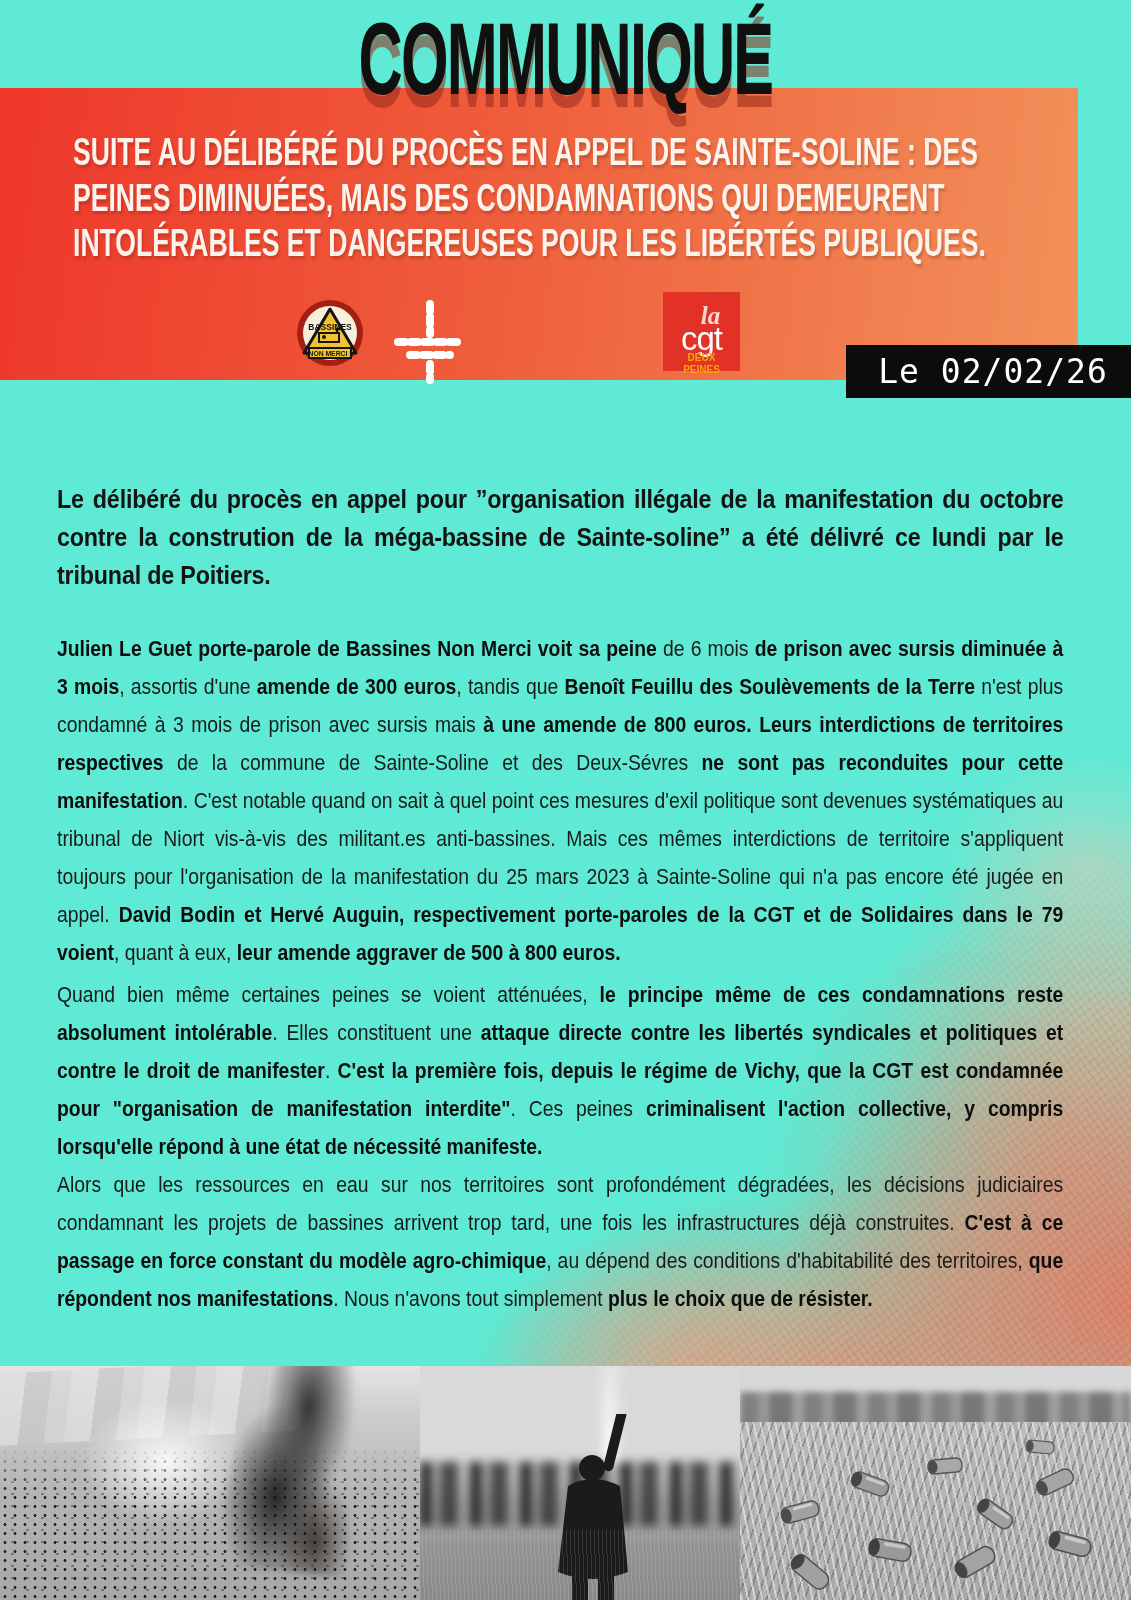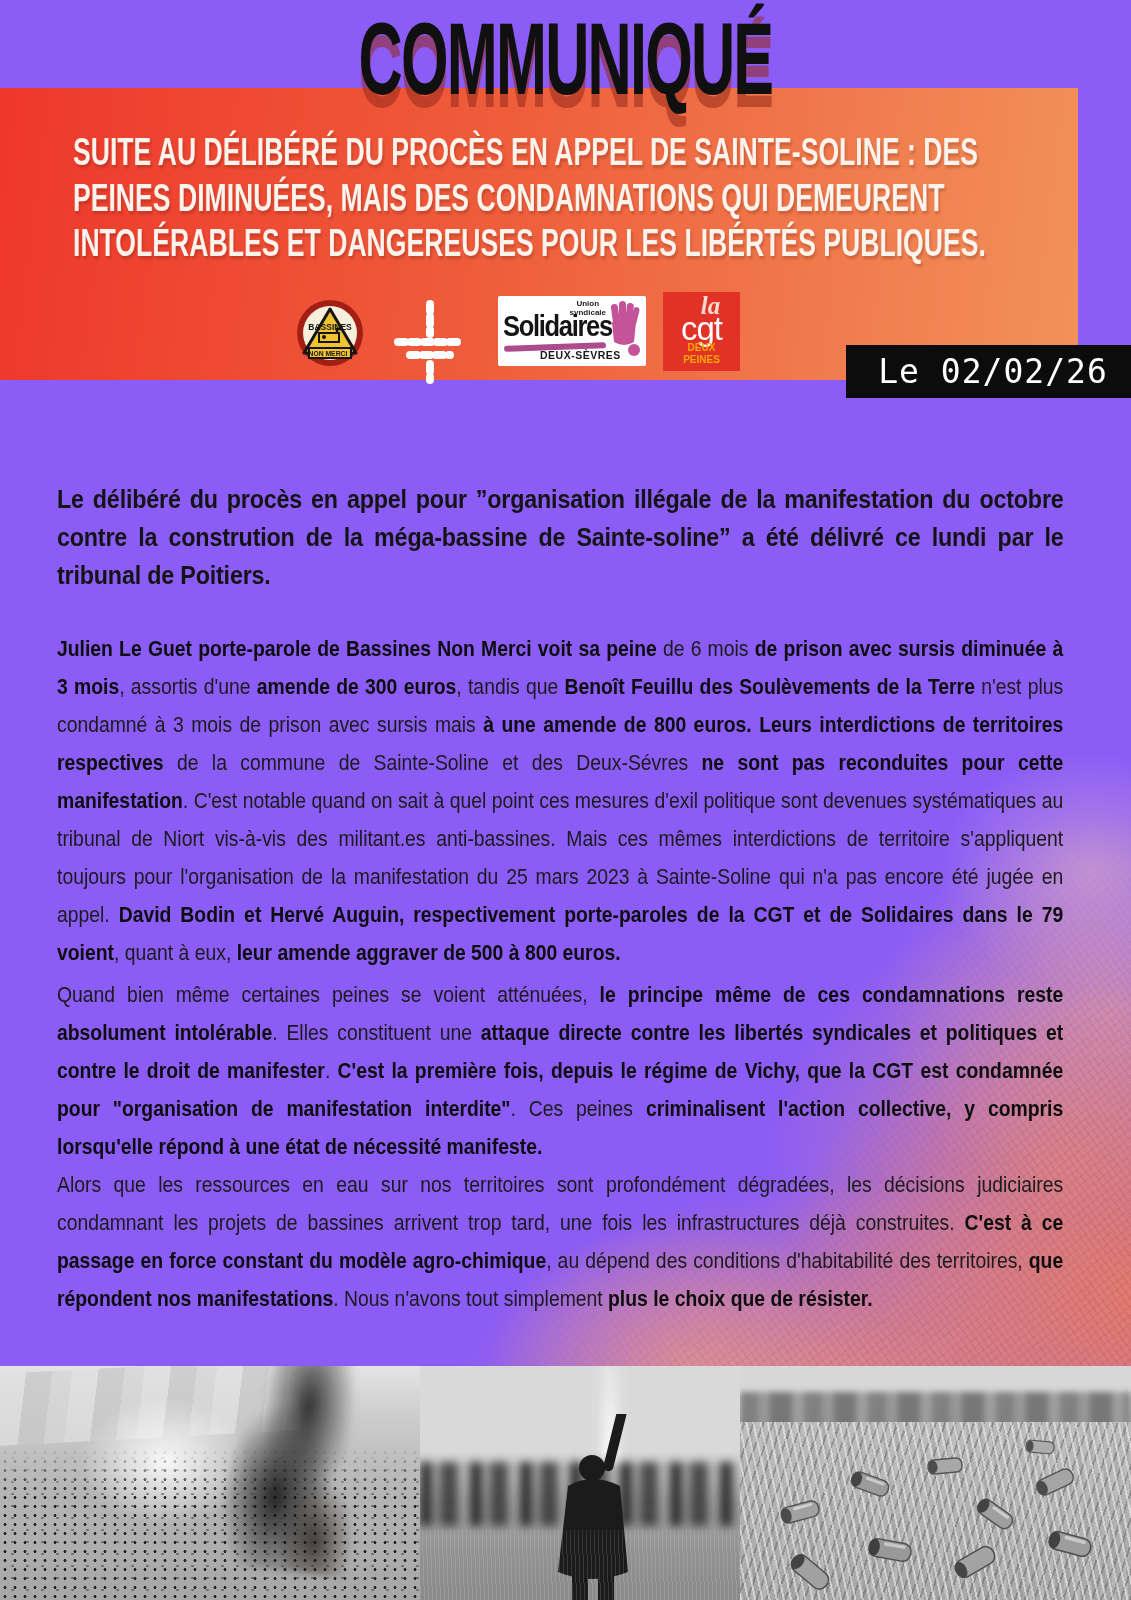--- a/index.html
+++ b/index.html
@@ -1,17 +1,17 @@
 <!DOCTYPE html>
 <html><head>
 <meta charset="utf-8">
 <style>
   html,body{margin:0;padding:0;background:#ffffff;}
   .page{
-    position:relative;width:1131px;height:1600px;overflow:hidden;background:#8b5cf6;
+    position:relative;width:1131px;height:1600px;overflow:hidden;background:#5eead4;
     font-family:"Liberation Sans",sans-serif;
   }
 
   
   .wc-base{
     position:absolute;inset:0;pointer-events:none;
     background:
       radial-gradient(520px 440px at 1150px 1300px, rgba(232,125,100,0.92), rgba(232,125,100,0) 72%),
       radial-gradient(430px 380px at 1060px 1170px, rgba(240,158,128,0.60), rgba(240,158,128,0) 70%),
       radial-gradient(560px 300px at 850px 1390px, rgba(238,148,118,0.80), rgba(238,148,118,0) 70%),
@@ -73,21 +73,21 @@
   .soli-name{position:absolute;left:5px;top:14px;font-size:29px;font-weight:900;
     letter-spacing:-1.5px;color:#141414;transform:scaleX(0.88);transform-origin:left;}
   .soli-line{position:absolute;left:6px;top:48px;width:102px;height:6px;background:#ad4b8e;
     border-radius:3px;transform:rotate(-2deg);}
   .soli-region{position:absolute;left:42px;top:53px;font-size:10.5px;font-weight:900;
     letter-spacing:0.5px;color:#181818;}
   .soli-fist{position:absolute;right:2px;top:2px;width:40px;height:66px;}
   .cgt{left:663px;top:204px;width:77px;height:79px;background:#e23227;
     display:flex;flex-direction:column;align-items:center;}
   .cgt-la{font-family:"Liberation Serif",serif;font-style:italic;font-weight:bold;
-    font-size:25px;line-height:20px;color:#f7d9cf;margin-top:4px;margin-left:18px;}
+    font-size:25px;line-height:20px;color:#f7d9cf;margin-top:14px;margin-left:18px;}
   .cgt-name{font-size:33px;line-height:26px;font-weight:400;letter-spacing:-1px;color:#ffffff;}
   .cgt-region{font-size:10px;line-height:12px;font-weight:900;color:#f5a800;text-align:center;}
 
   
   .date-badge{
     position:absolute;left:846px;top:345px;width:294px;height:53px;z-index:6;
     background:#0c0c0c;color:#ffffff;
     font-family:"DejaVu Sans Mono",monospace;font-size:33px;letter-spacing:1px;
     display:flex;align-items:center;justify-content:center;
   }
@@ -184,39 +184,20 @@
 
     <svg class="logo fork" viewBox="0 0 80 88">
       <g stroke="#ffffff" stroke-width="8" stroke-linecap="round" fill="none">
         <path d="M40 6 V36" stroke-dasharray="7 6"></path>
         <path d="M8 44 H72" stroke-dasharray="7 6"></path>
         <path d="M20 57 H60" stroke-dasharray="7 6"></path>
         <path d="M40 66 V82" stroke-dasharray="7 6"></path>
       </g>
     </svg>
 
-    <div class="logo solidaires">
-      <div class="soli-union">
-        <div>Union</div>
-        <div>syndicale</div>
-      </div>
-      <div class="soli-name">Solidaires</div>
-      <div class="soli-line"></div>
-      <div class="soli-region">DEUX-SÈVRES</div>
-      <svg class="soli-fist" viewBox="0 0 40 66">
-        <g fill="#c4539a">
-          <rect x="8" y="6" width="7" height="22" rx="3.5" transform="rotate(-8 11 17)"></rect>
-          <rect x="15" y="3" width="7" height="25" rx="3.5"></rect>
-          <rect x="22" y="5" width="7" height="23" rx="3.5" transform="rotate(6 25 16)"></rect>
-          <rect x="28" y="9" width="6" height="19" rx="3" transform="rotate(14 31 18)"></rect>
-          <path d="M8 24 Q20 18 32 24 L30 44 Q20 50 10 44 Z"></path>
-          <circle cx="30" cy="52" r="6"></circle>
-        </g>
-      </svg>
-    </div>
 
     <div class="logo cgt">
       <div class="cgt-la">la</div>
       <div class="cgt-name">cgt</div>
       <div class="cgt-region">
         <div>DEUX</div>
         <div>PEINES</div>
       </div>
     </div>
   </div>

